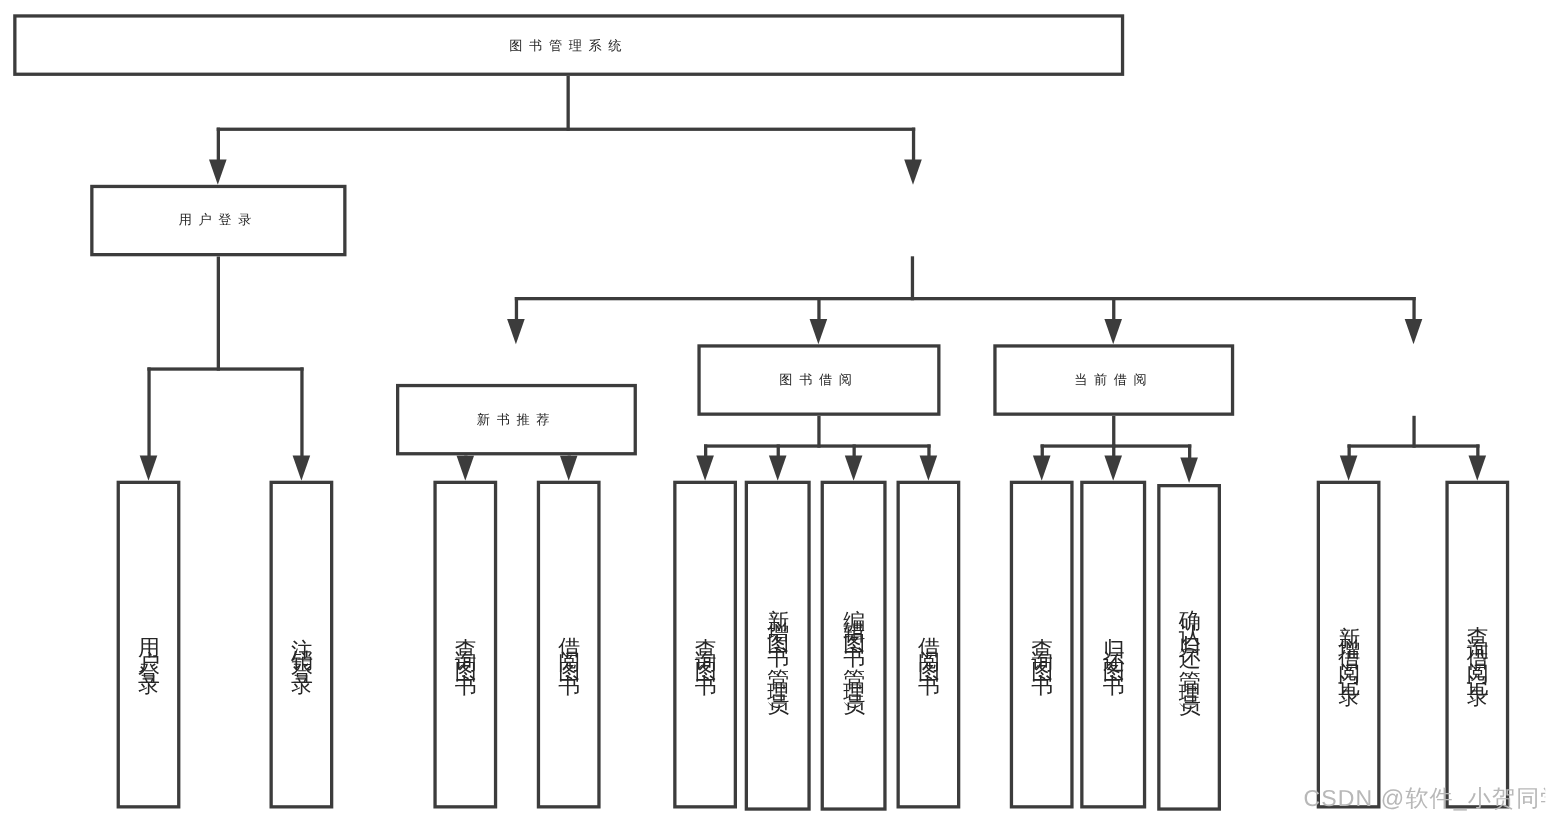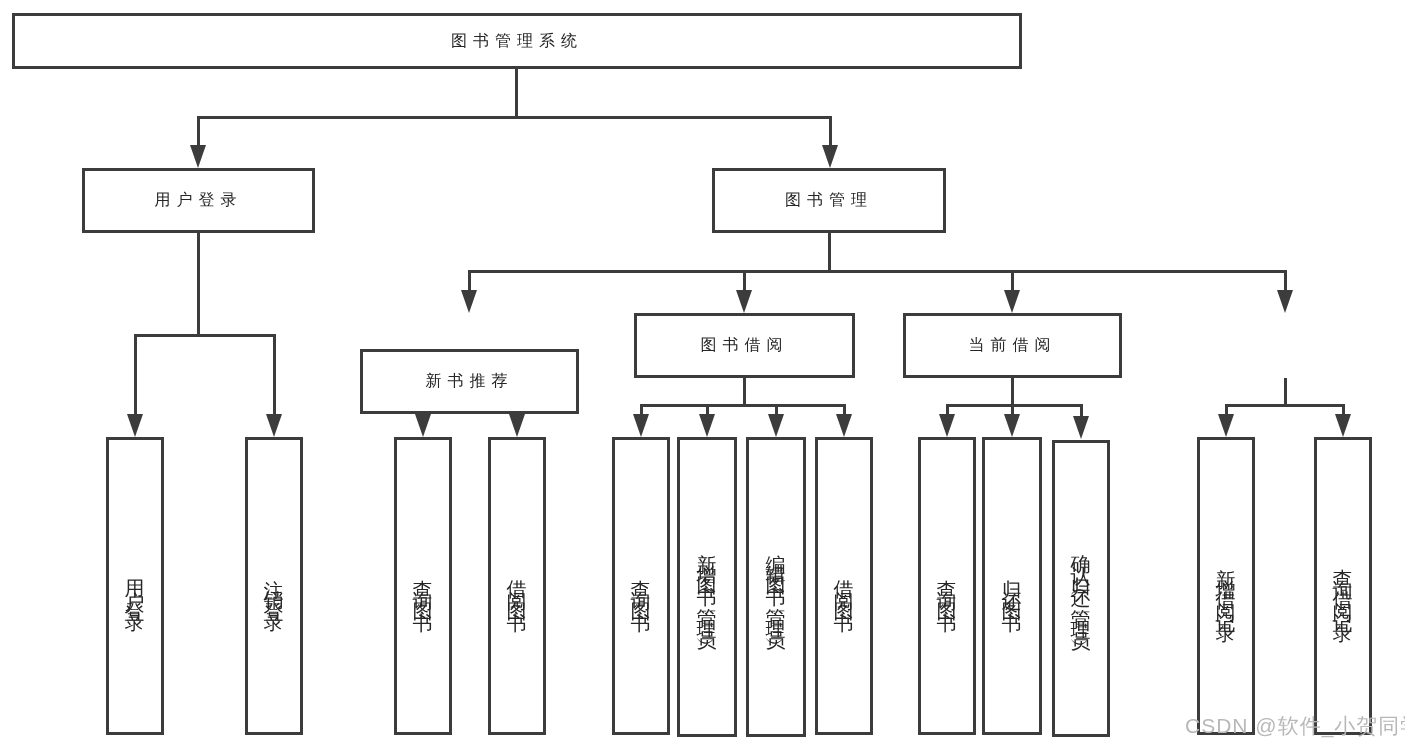--- a/index.html
+++ b/index.html
@@ -12,21 +12,21 @@
   }
   .box{
     position:absolute;
     box-sizing:border-box;
     border:3px solid #3c3c3c;
     background:#ffffff;
     display:flex;
     align-items:center;
     justify-content:center;
     color:#262626;
-    font-size:16px;
+    font-size:12px;
     letter-spacing:6px;
     white-space:nowrap;
     z-index:2;
   }
   .vbox{
     writing-mode:vertical-rl;
     text-orientation:mixed;
     font-size:20px;
     letter-spacing:11px;
     line-height:1;
@@ -79,21 +79,20 @@
   #lf-br-q{left:1314px;top:437px;width:58px;height:298px;}
 </style>
 </head>
 <body>
 
 <div id="canvas">
 
   <div class="box" id="n-root">图书管理系统</div>
 
   <div class="box" id="n-user-login">用户登录</div>
-  <div class="box" id="n-book-mgmt">图书管理</div>
 
   <div class="box" id="n-rec">新书推荐</div>
   <div class="box" id="n-bb">图书借阅</div>
   <div class="box" id="n-cb">当前借阅</div>
 
   <div class="box vbox" id="lf-user">用户登录</div>
   <div class="box vbox" id="lf-logout">注销登录</div>
 
   <div class="box vbox" id="lf-rec-q">查询图书</div>
   <div class="box vbox" id="lf-rec-b">借阅图书</div>

